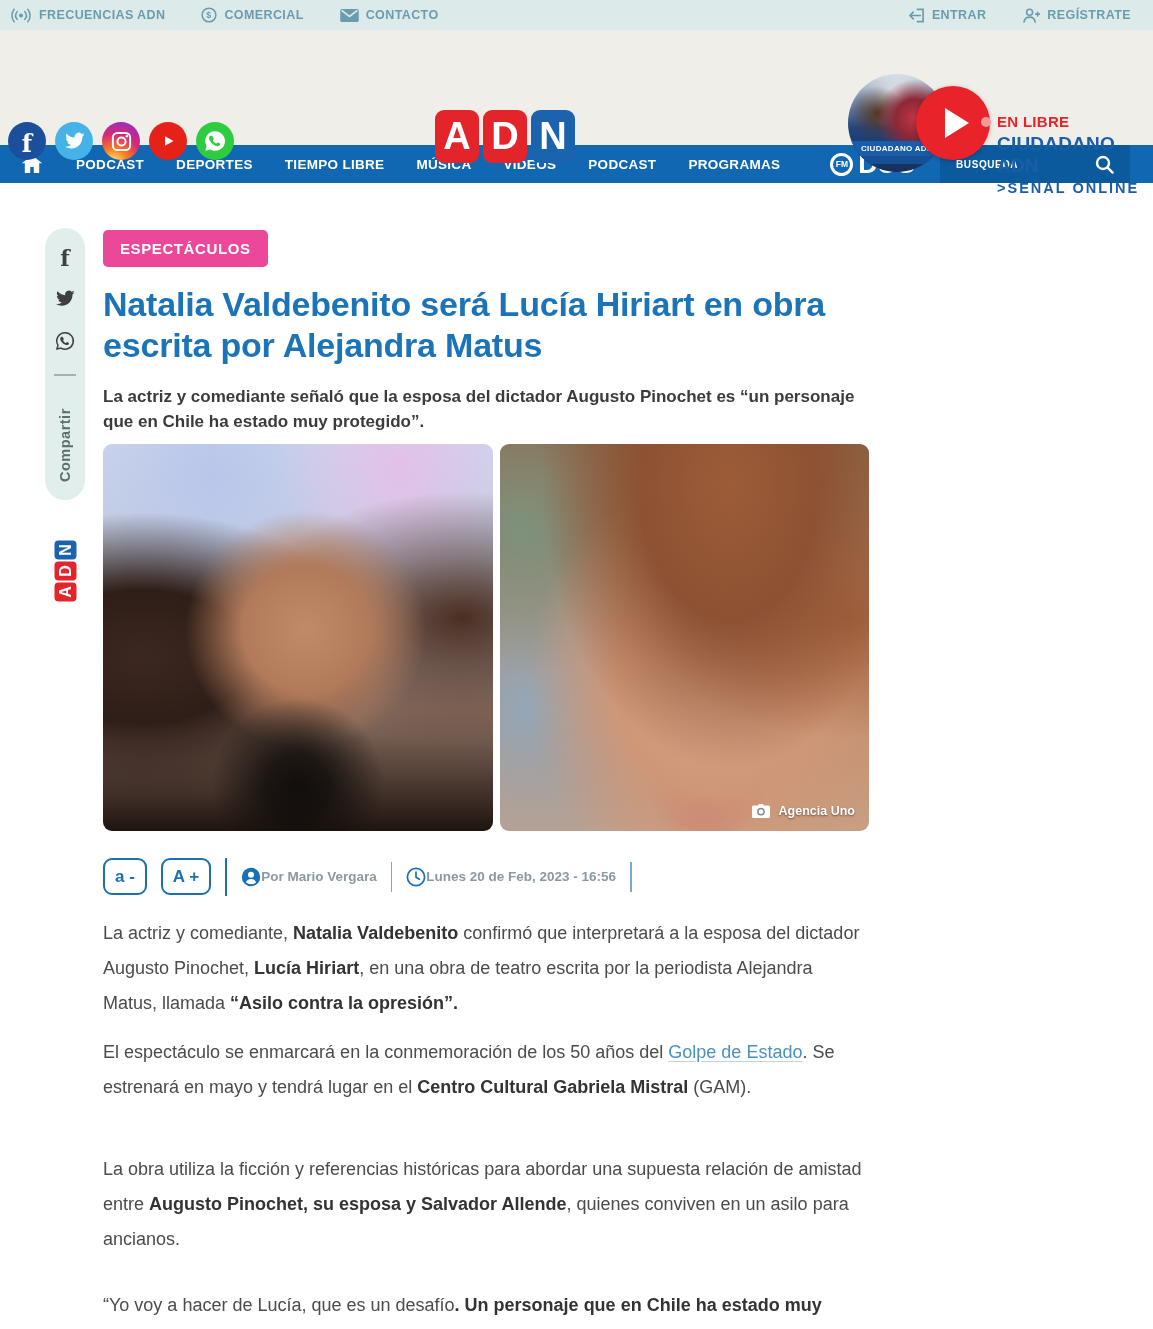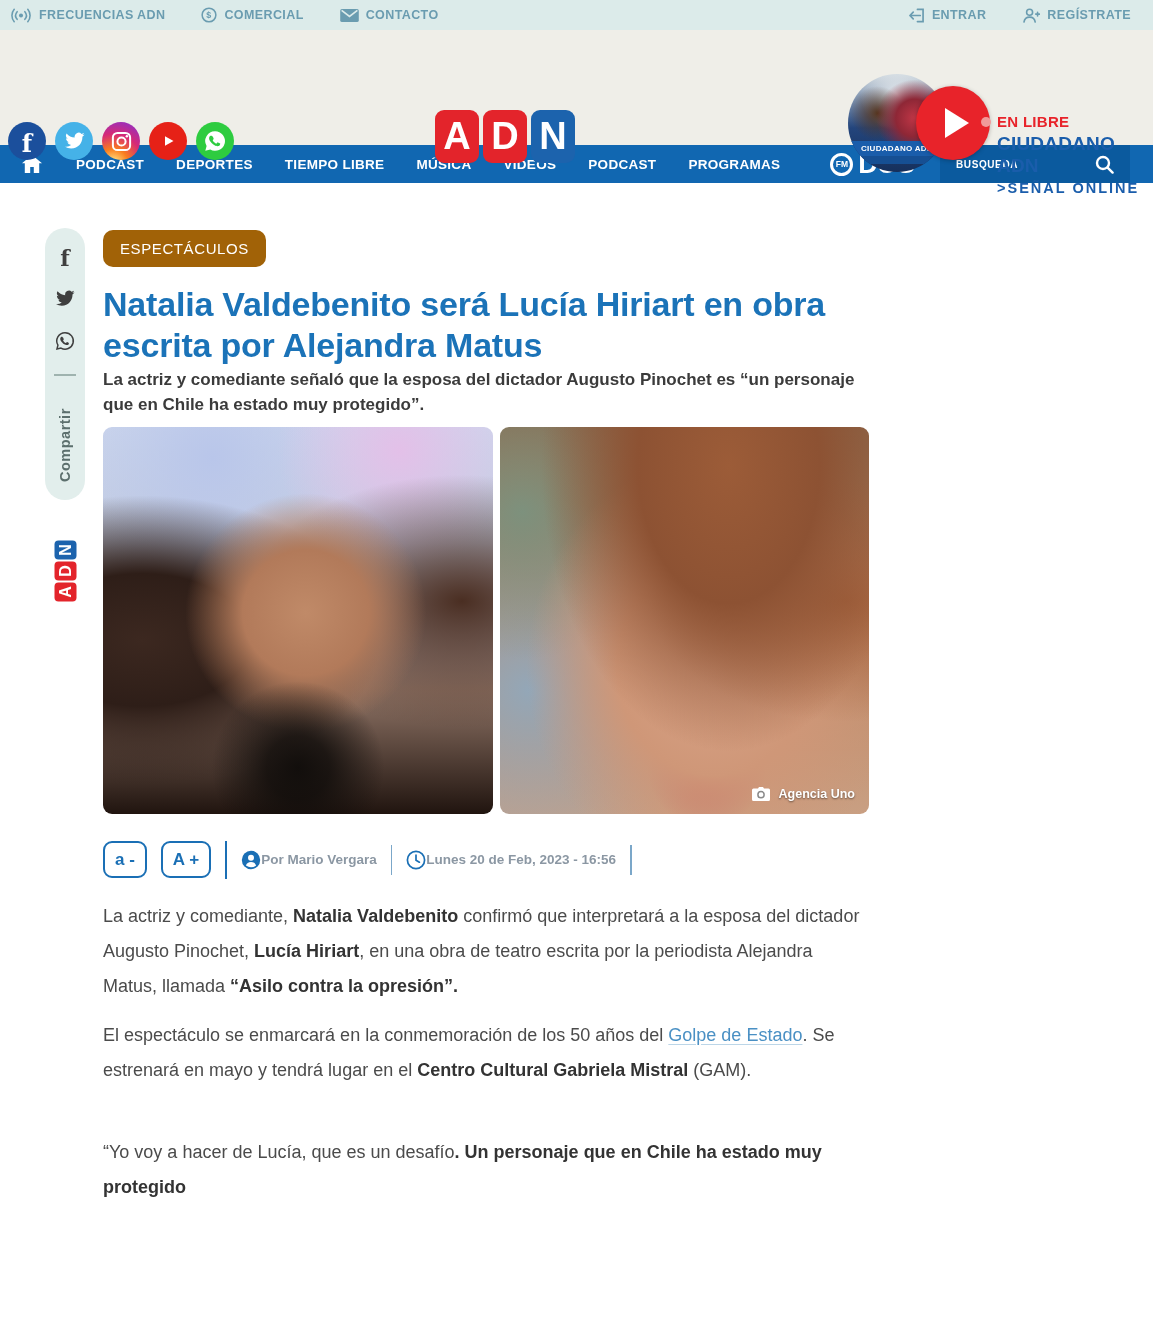--- a/index.html
+++ b/index.html
@@ -129,30 +129,30 @@
     height: 84px;
   }
   .rail-logo { position: absolute; left: 42px; top: 355px; width: 46px; height: 66px;
     display:flex; align-items:center; justify-content:center; cursor:pointer; }
   .rail-logo .adn-logo { transform: rotate(-90deg); gap: 2px; }
   .rail-logo .adn-box { width: 19px; height: 22px; border-radius: 4px; font-size: 16px; }
 
   .article { margin-left: 103px; width: 766px; padding-top: 47px; }
 
   .cat-badge {
-    display: inline-block; background: #a16207; color: #fff;
-    font-size: 15px; font-weight: 400; letter-spacing: .6px;
-    padding: 10px 17px; border-radius: 10px; cursor: pointer; border: none;
+    display: inline-block; background: #ec4899; color: #fff;
+    font-size: 15px; font-weight: 700; letter-spacing: .6px;
+    padding: 10px 17px; border-radius: 5px; cursor: pointer; border: none;
   }
   .headline {
     margin-top: 17px; color: #1b73b8; font-size: 34px; font-weight: 800;
     line-height: 1.22; letter-spacing: -.2px;
   }
   .subhead {
-    color: #3b3b3b; font-size: 17px; font-weight: 700; line-height: 1.5;
+    margin-top: 17px; color: #3b3b3b; font-size: 17px; font-weight: 700; line-height: 1.5;
   }
 
   .figure { margin-top: 9px; height: 387px; display: flex; gap: 7px; position: relative; }
   .photo { border-radius: 9px; height: 100%; }
   .photo-left {
     width: 390px;
     background:
       radial-gradient(circle at 50% 88%, rgba(15,12,10,.95) 0%, rgba(15,12,10,.8) 8%, transparent 22%),
       radial-gradient(ellipse at 52% 48%, #c08a68 0%, #b27a5a 22%, transparent 42%),
       radial-gradient(ellipse at 10% 55%, #3c2820 0%, #2e1e18 22%, transparent 48%),
@@ -409,16 +409,17 @@
             </svg>
         </span>
         <span>Lunes 20 de Feb, 2023 - 16:56</span>
       </div>
       <div class="meta-divider thin"></div>
     </div>
 
     <div class="article-body">
         <p><span>La actriz y comediante, </span><span class="b">Natalia Valdebenito</span><span> confirmó que interpretará a la esposa del dictador Augusto Pinochet, </span><span class="b">Lucía Hiriart</span><span>, en una obra de teatro escrita por la periodista Alejandra Matus, llamada </span><span class="b">“Asilo contra la opresión”.</span></p>
         <p><span>El espectáculo se enmarcará en la conmemoración de los 50 años del </span><a class="body-link">Golpe de Estado</a><span>. Se estrenará en mayo y tendrá lugar en el </span><span class="b">Centro Cultural Gabriela Mistral</span><span> (GAM).</span></p>
+        <p><span>La obra utiliza la ficción y referencias históricas para abordar una supuesta relación de amistad entre </span><span class="b">Augusto Pinochet, su esposa y  Salvador Allende</span><span>, quienes conviven en un asilo para ancianos.</span></p>
         <p><span>“Yo voy a hacer de Lucía, que es un desafío</span><span class="b">. Un personaje que en Chile ha estado muy protegido</span></p>
       </div>
   </main>
 </div>
 
 </body></html>

